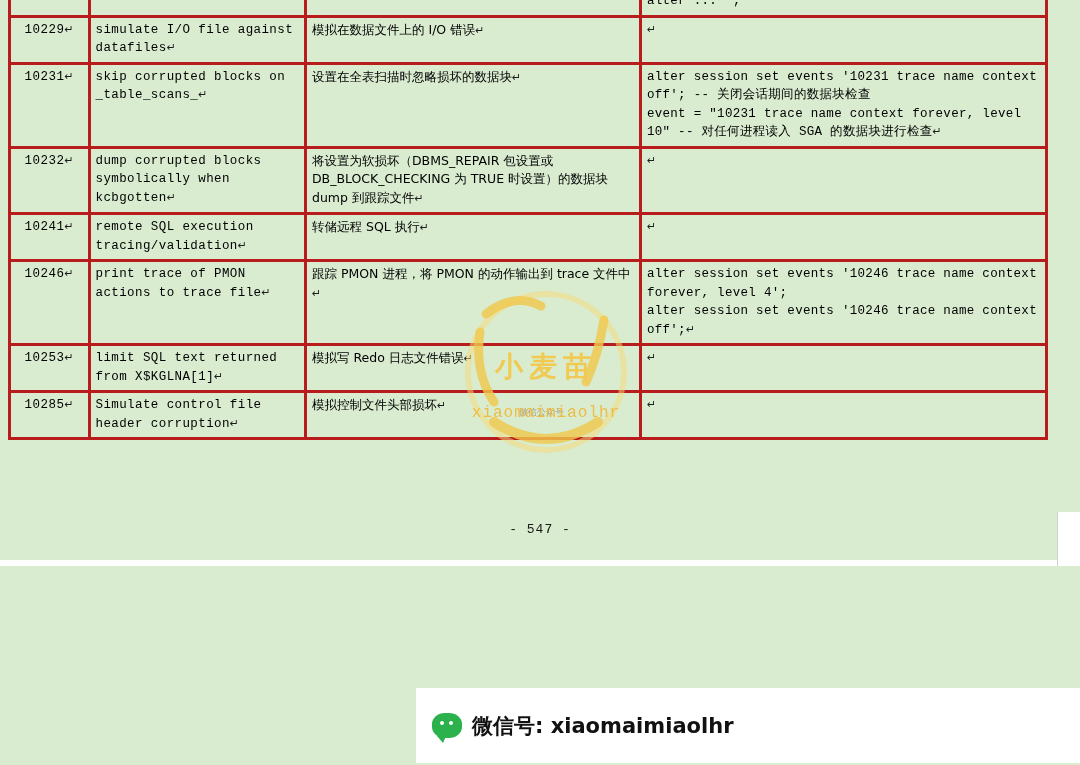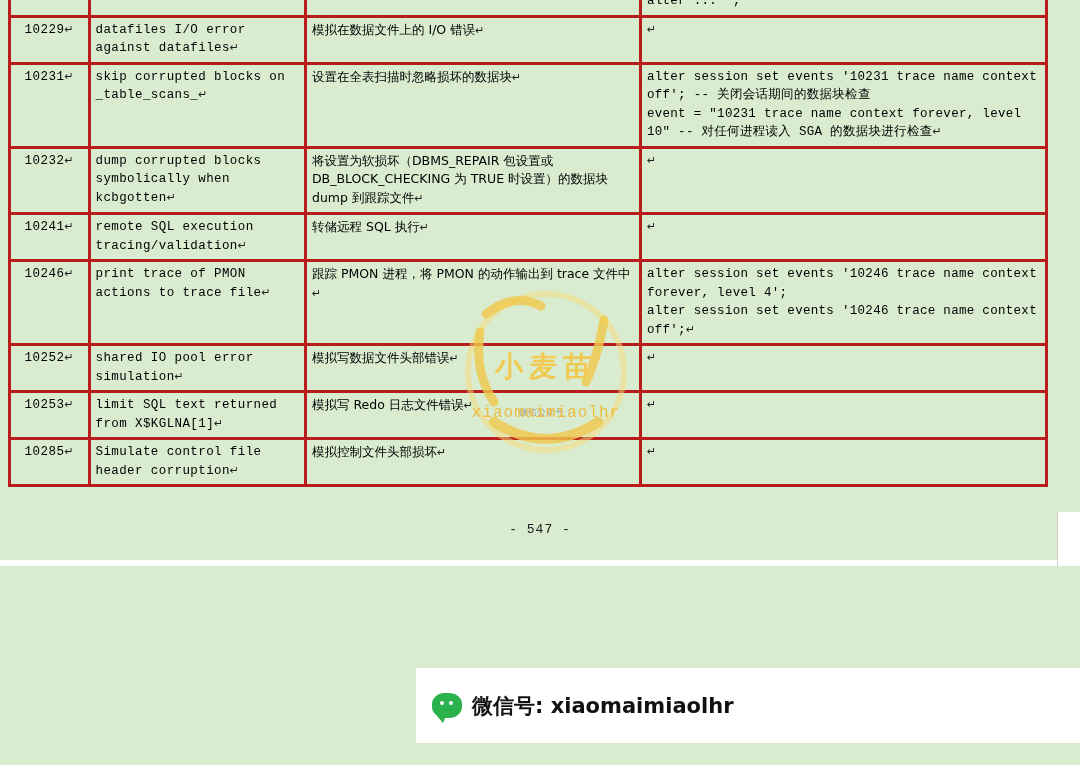--- a/index.html
+++ b/index.html
@@ -157,21 +157,21 @@
     color: #f0b93c;
     font-size: 16px;
     font-family: "Liberation Mono", monospace;
     letter-spacing: 1px;
   }
 
   
   .footer-banner {
     position: absolute;
     left: 416px;
-    top: 668px;
+    top: 688px;
     width: 664px;
     height: 75px;
     background: #ffffff;
     display: flex;
     align-items: center;
     padding-left: 16px;
     box-sizing: border-box;
   }
   .wechat-badge {
     width: 30px;
@@ -228,21 +228,21 @@
 
         <tr>
           <td class="c-id"></td>
           <td class="c-en"></td>
           <td class="c-cn"></td>
           <td class="c-ex">alter ... ';</td>
         </tr>
 
         <tr>
           <td class="c-id"><span>10229</span><span class="pil">↵</span></td>
-          <td class="c-en"><span>datafiles I/O error against datafiles</span><span class="pil">↵</span></td>
+          <td class="c-en"><span>simulate I/O file against datafiles</span><span class="pil">↵</span></td>
           <td class="c-cn"><span>模拟在数据文件上的 I/O 错误</span><span class="pil">↵</span></td>
           <td class="c-ex"><span class="pil">↵</span></td>
         </tr>
 
         <tr>
           <td class="c-id"><span>10231</span><span class="pil">↵</span></td>
           <td class="c-en"><span>skip corrupted blocks on _table_scans_</span><span class="pil">↵</span></td>
           <td class="c-cn"><span>设置在全表扫描时忽略损坏的数据块</span><span class="pil">↵</span></td>
           <td class="c-ex" style="white-space:pre-wrap;margin-left:43px;"><span>alter session set events '10231 trace name context off'; -- 关闭会话期间的数据块检查
 event = "10231 trace name context forever, level 10" -- 对任何进程读入 SGA 的数据块进行检查</span><span class="pil">↵</span></td>
@@ -263,26 +263,20 @@
         </tr>
 
         <tr>
           <td class="c-id"><span>10246</span><span class="pil">↵</span></td>
           <td class="c-en"><span>print trace of PMON actions to trace file</span><span class="pil">↵</span></td>
           <td class="c-cn"><span>跟踪 PMON 进程，将 PMON 的动作输出到 trace 文件中</span><span class="pil">↵</span></td>
           <td class="c-ex" style="white-space:pre-wrap;"><span>alter session set events '10246 trace name context forever, level 4';
 alter session set events '10246 trace name context off';</span><span class="pil">↵</span></td>
         </tr>
 
-        <tr>
-          <td class="c-id"><span>10252</span><span class="pil">↵</span></td>
-          <td class="c-en"><span>shared IO pool error simulation</span><span class="pil">↵</span></td>
-          <td class="c-cn"><span>模拟写数据文件头部错误</span><span class="pil">↵</span></td>
-          <td class="c-ex"><span class="pil">↵</span></td>
-        </tr>
 
         <tr>
           <td class="c-id"><span>10253</span><span class="pil">↵</span></td>
           <td class="c-en"><span>limit SQL text returned from X$KGLNA[1]</span><span class="pil">↵</span></td>
           <td class="c-cn"><span>模拟写 Redo 日志文件错误</span><span class="pil">↵</span></td>
           <td class="c-ex"><span class="pil">↵</span></td>
         </tr>
 
 
         <tr>

